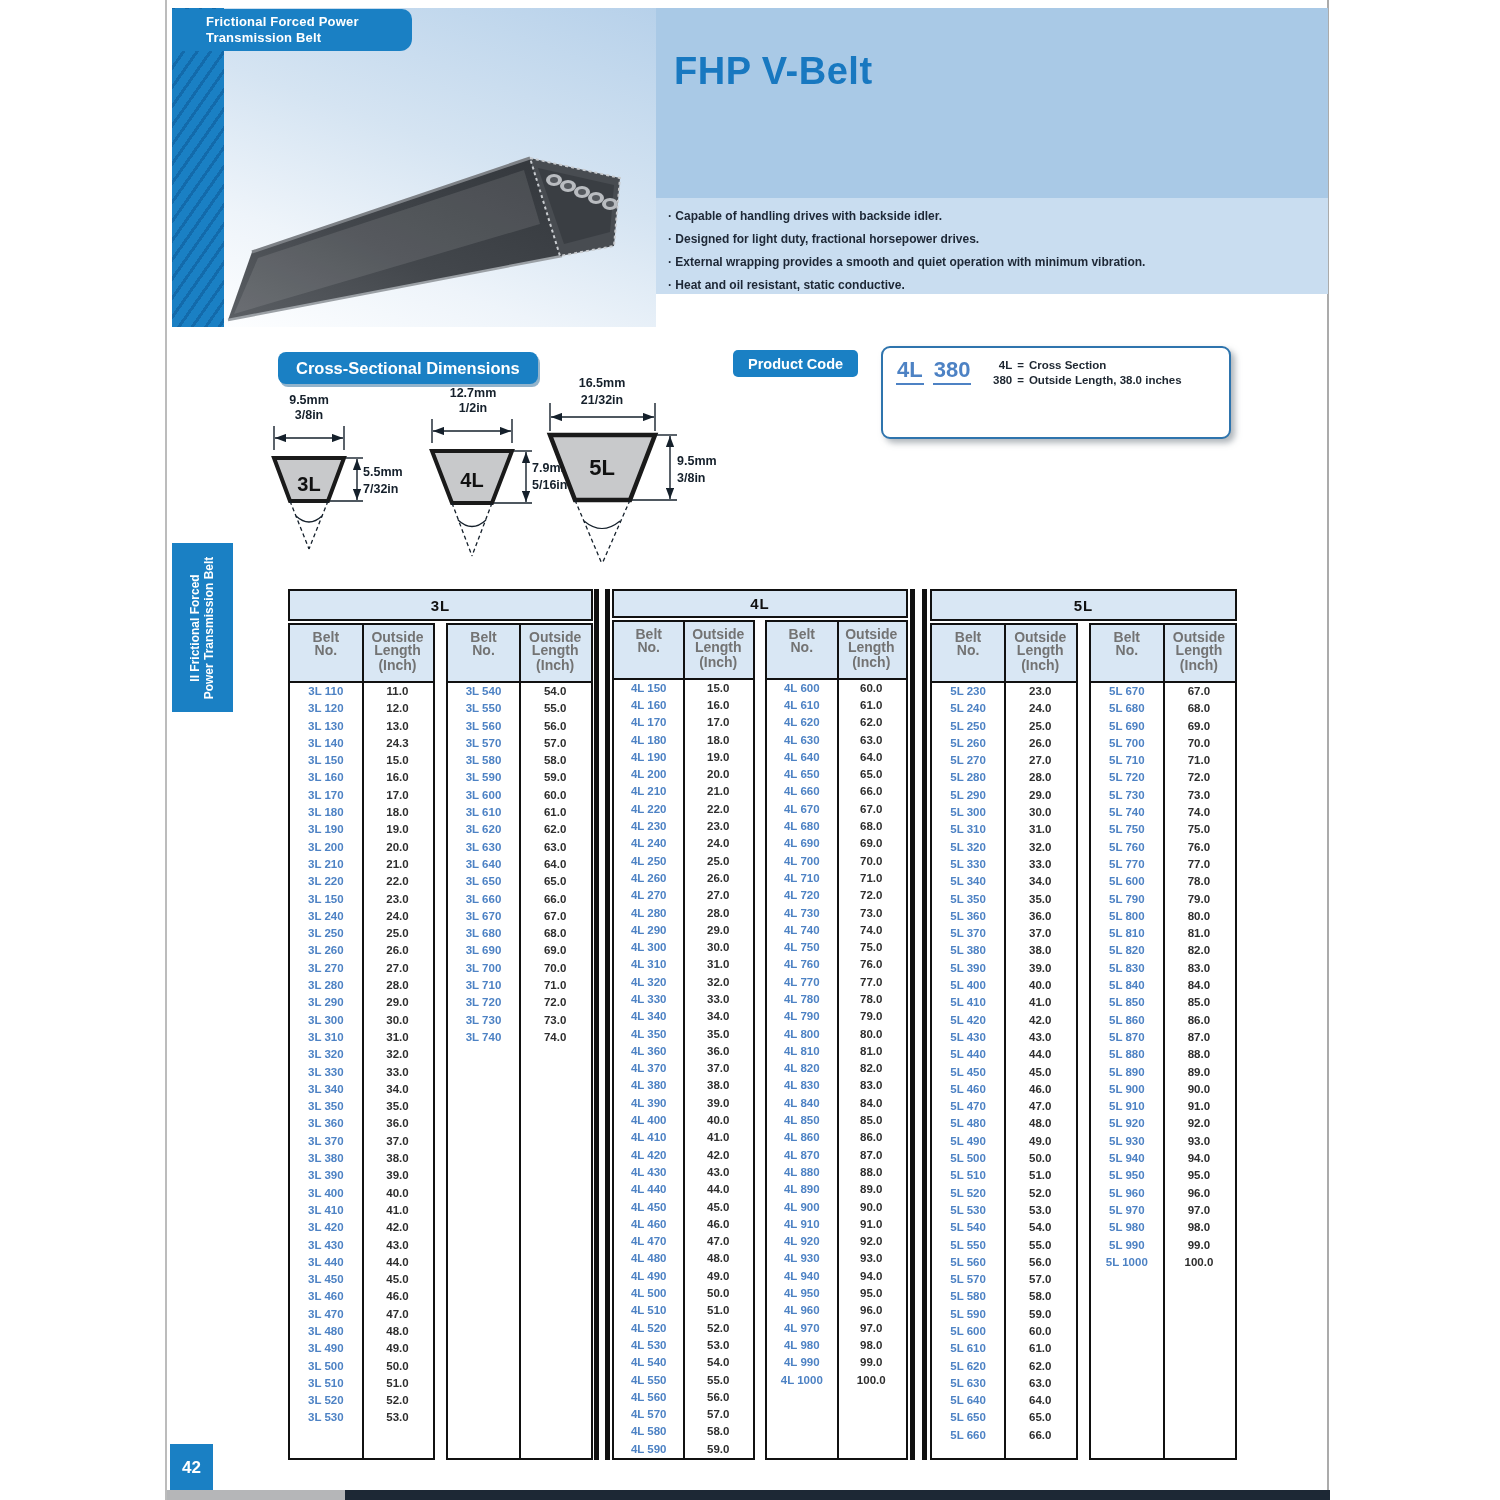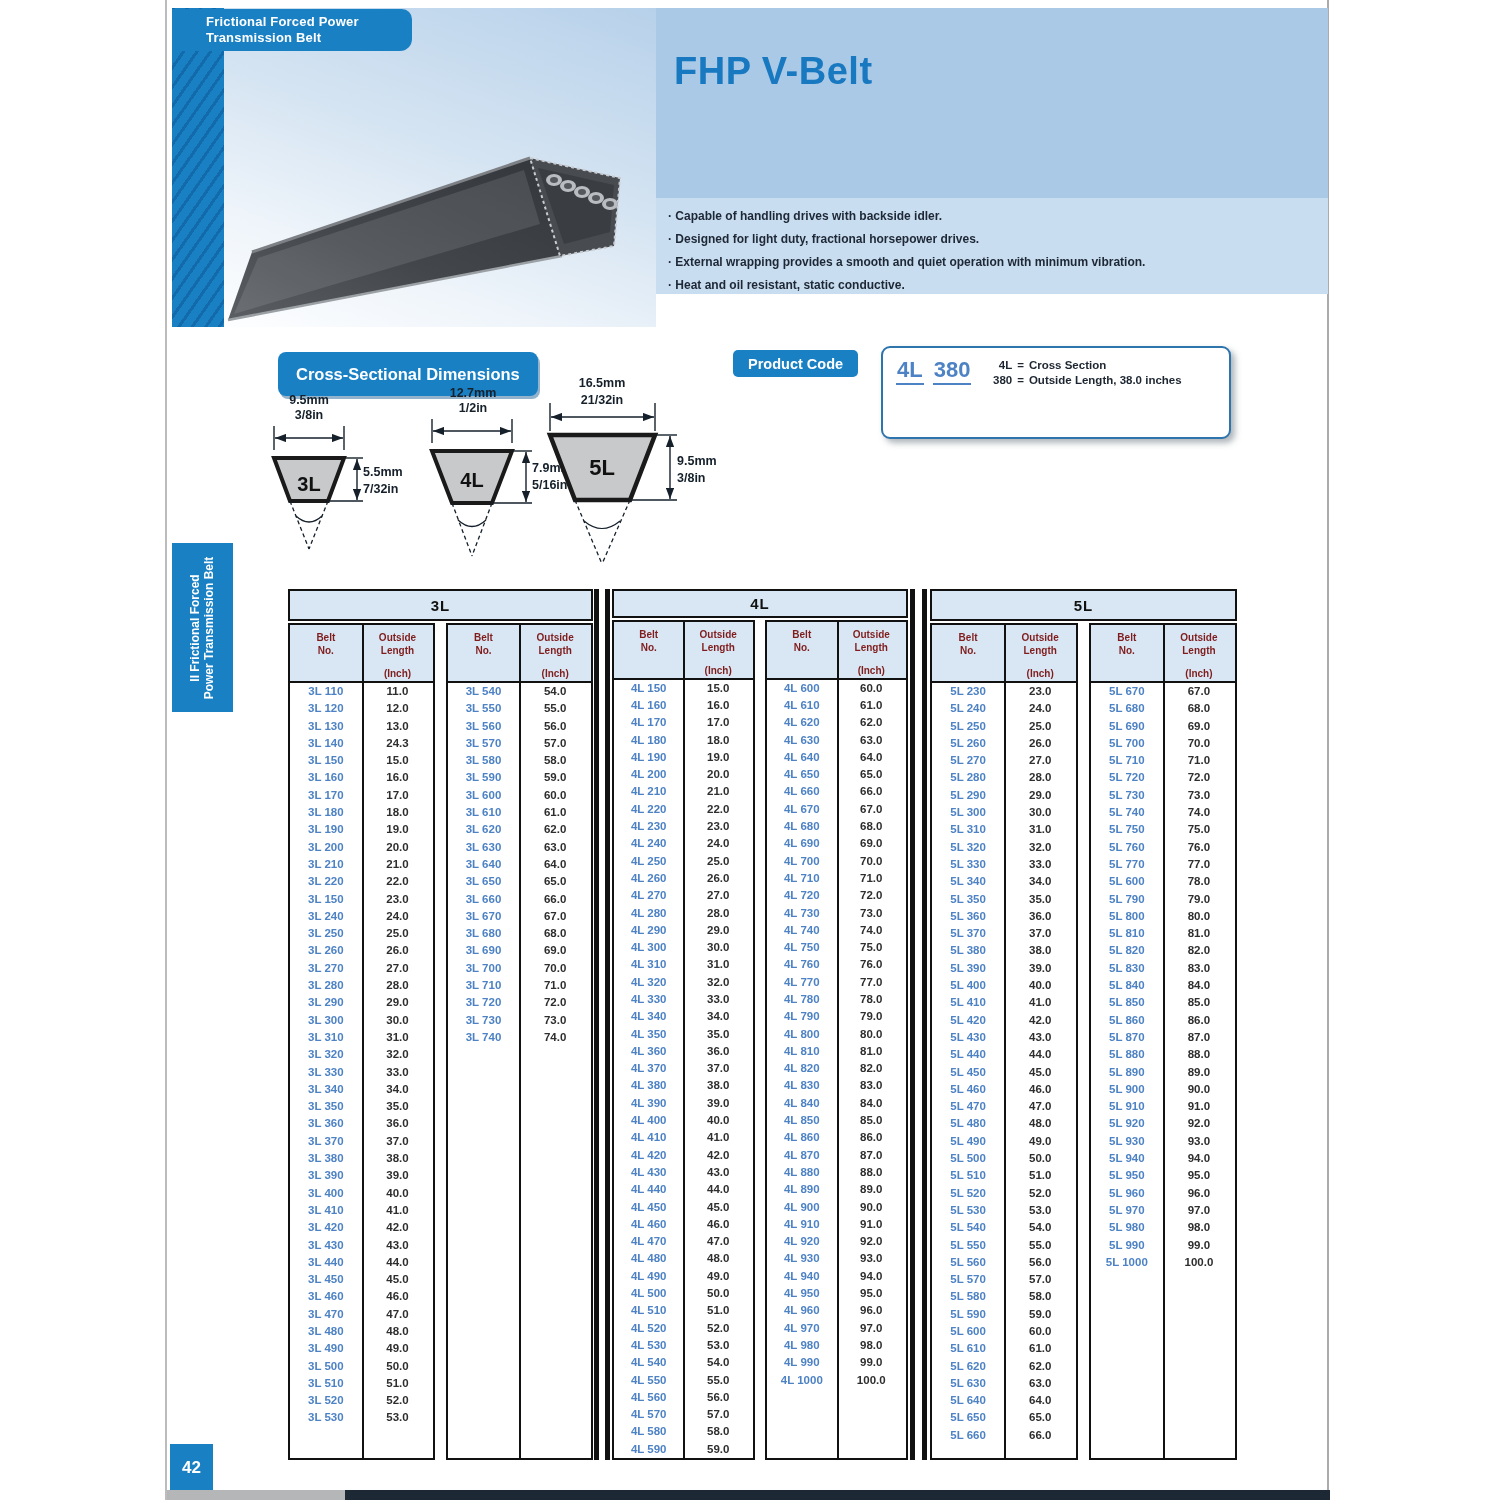--- a/index.html
+++ b/index.html
@@ -33,21 +33,21 @@
 
   
   .vtab { position:absolute; left:172px; top:543px; width:61px; height:169px; background:#1a80c4;
     display:flex; align-items:center; justify-content:center; }
   .vtab .rot { transform:rotate(-90deg); white-space:nowrap; color:#fff; font-weight:700; font-size:12px;
     line-height:14px; text-align:center; }
 
   
   .pill { position:absolute; background:#1a80c4; color:#fff; font-weight:700; border-radius:8px;
     box-shadow:2px 3px 0 rgba(14,86,140,.45); display:flex; align-items:center; }
-  .cs-pill { left:278px; top:352px; height:44px; padding:0 18px; font-size:16.5px; }
+  .cs-pill { left:278px; top:352px; height:32px; padding:0 18px; font-size:16.5px; }
   .pc-pill { left:733px; top:350px; height:27px; padding:0 15px; font-size:14.5px; border-radius:5px; box-shadow:none; z-index:3;}
 
   
   .pc-box { position:absolute; left:881px; top:346px; width:350px; height:93px; background:#fff;
     border:2.5px solid #2e74ad; border-radius:9px; box-shadow:4px 4px 6px rgba(110,120,130,.55); z-index:2; }
   .pc-code { position:absolute; left:13px; top:9px; font-size:22px; font-weight:700; color:#4d82c4; }
   .pc-code span { border-bottom:2px solid #4d82c4; padding:0 1px 1px 1px; margin-right:9px; }
   .pc-expl { position:absolute; left:110px; top:11px; display:grid; grid-template-columns:auto auto auto;
     column-gap:5px; row-gap:3px; font-size:11.5px; font-weight:700; color:#1d2630; }
   .pc-expl .k { text-align:right; } .pc-expl .e { text-align:center; }
@@ -65,22 +65,22 @@
   .btable { position:absolute; left:288px; top:589px; width:949px; height:871px; display:flex; }
   .tgroup { display:flex; flex-direction:column; }
   .tg1 { width:305px; } .tg2 { width:296px; } .tg3 { width:307px; }
   .gband { height:32px; background:#d9e7f4; border:2px solid #111; font-size:15px; font-weight:700;
     color:#111; display:flex; align-items:center; justify-content:center; letter-spacing:1px; }
   .gpairs { display:flex; justify-content:space-between; flex:1; margin-top:2px; }
   .pairbox { width:48.3%; border:2.5px solid #111; display:flex; flex-direction:column; background:#fff; }
   .subhead { height:58px; background:#d9e7f4; border-bottom:2.5px solid #111; position:relative; display:flex; }
   .subhead::after, .rows::after { content:""; position:absolute; left:50%; top:0; bottom:0; width:2px; background:#111; }
   .shc { width:50%; display:flex; flex-direction:column; align-items:center; padding-top:6px;
-    font-size:10px; font-weight:700; color:#7f1d1d; line-height:13px; }
-  .shc .unit { margin-top:10px; }
+    font-size:14px; font-weight:700; color:#737373; line-height:13px; }
+  .shc .unit { margin-top:2px; }
   .rows { position:relative; flex:1; overflow:hidden; }
   .trow { display:flex; height:17.3px; line-height:17.3px; font-size:11.5px; font-weight:600; }
   .trow .tno { width:50%; text-align:center; color:#4d82c4; }
   .trow .tlen { width:50%; text-align:center; color:#2e2e2e; }
   .gsep { display:flex; align-items:stretch; }
   .gs1 { width:19px; padding:0 1px; gap:6px; } .gs2 { width:22px; padding:0 2px; gap:7px; }
   .gsep i { display:block; width:5px; background:#111; }
 
   
   .pagenum { position:absolute; left:170px; top:1444px; width:43px; height:48px; background:#1a80c4;

